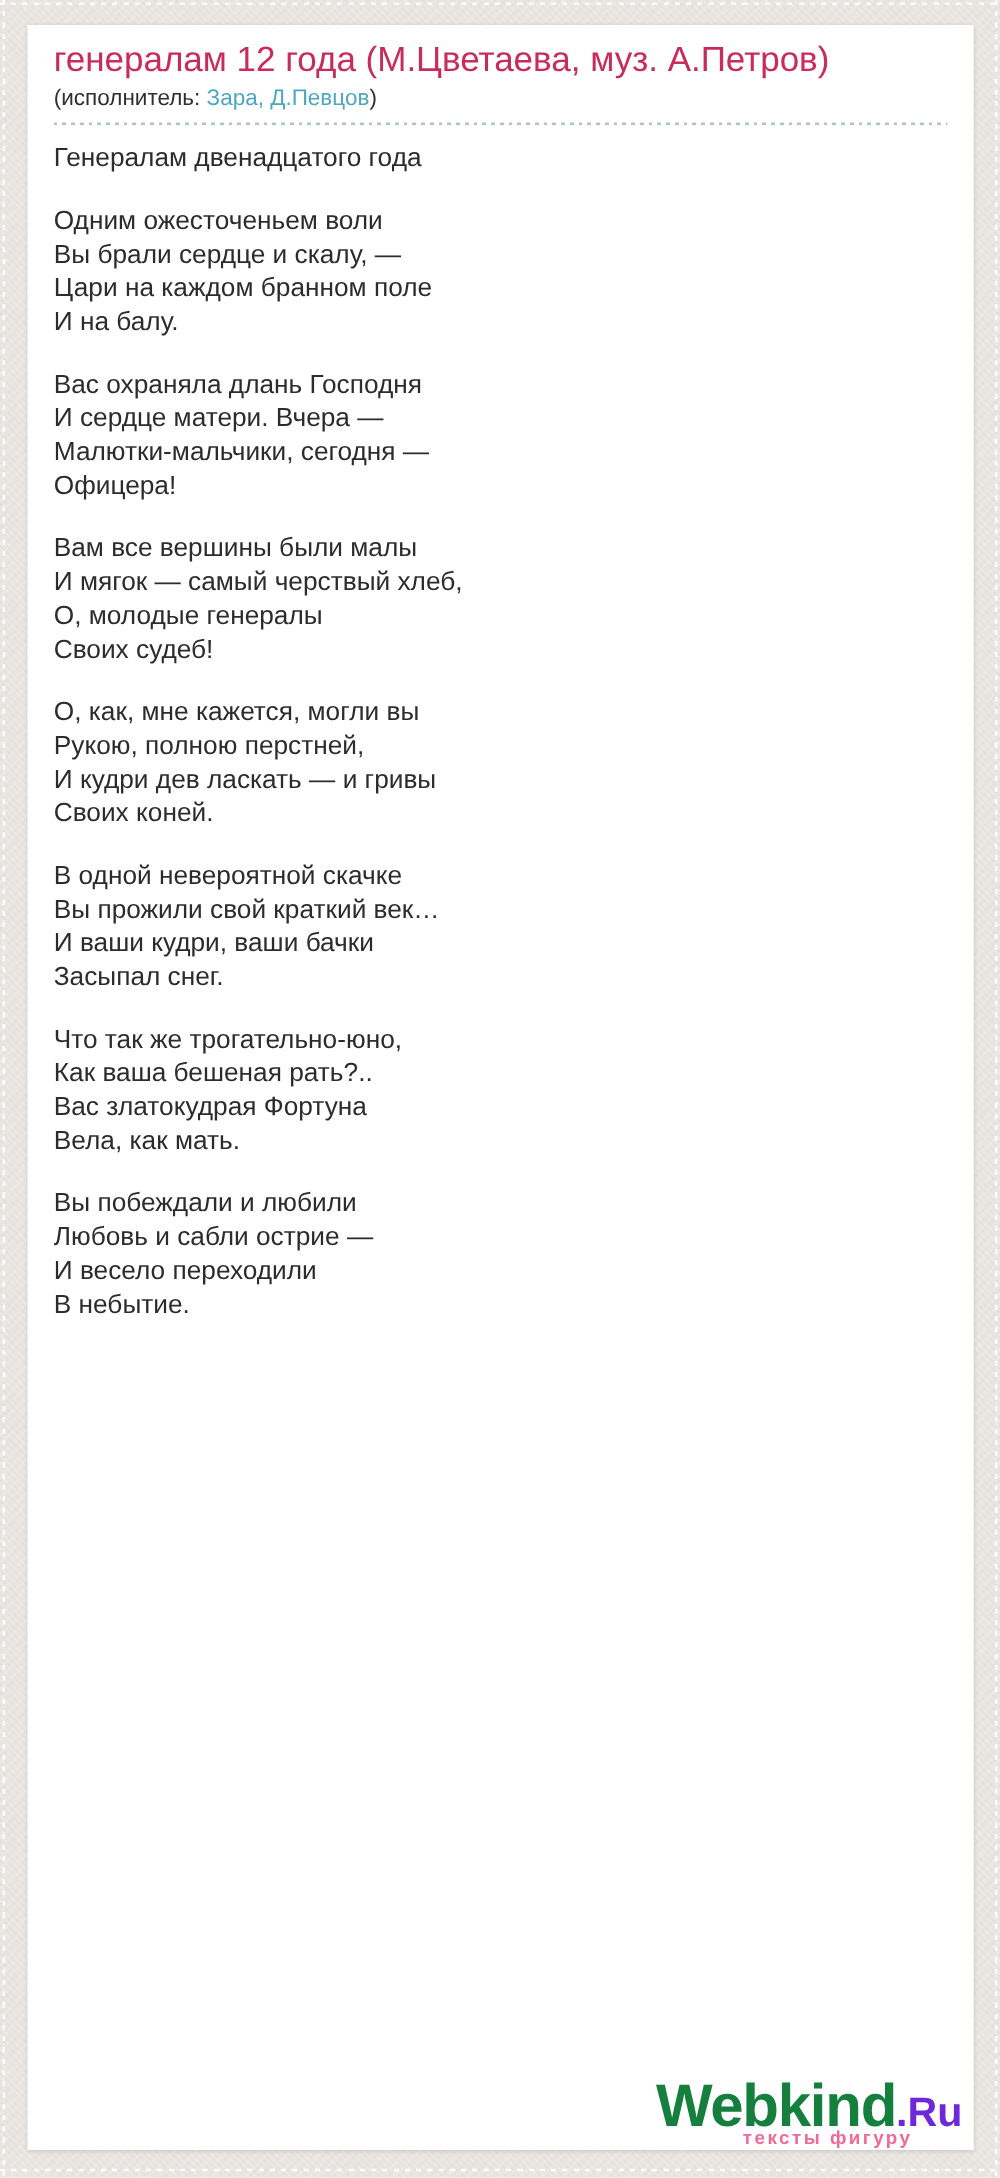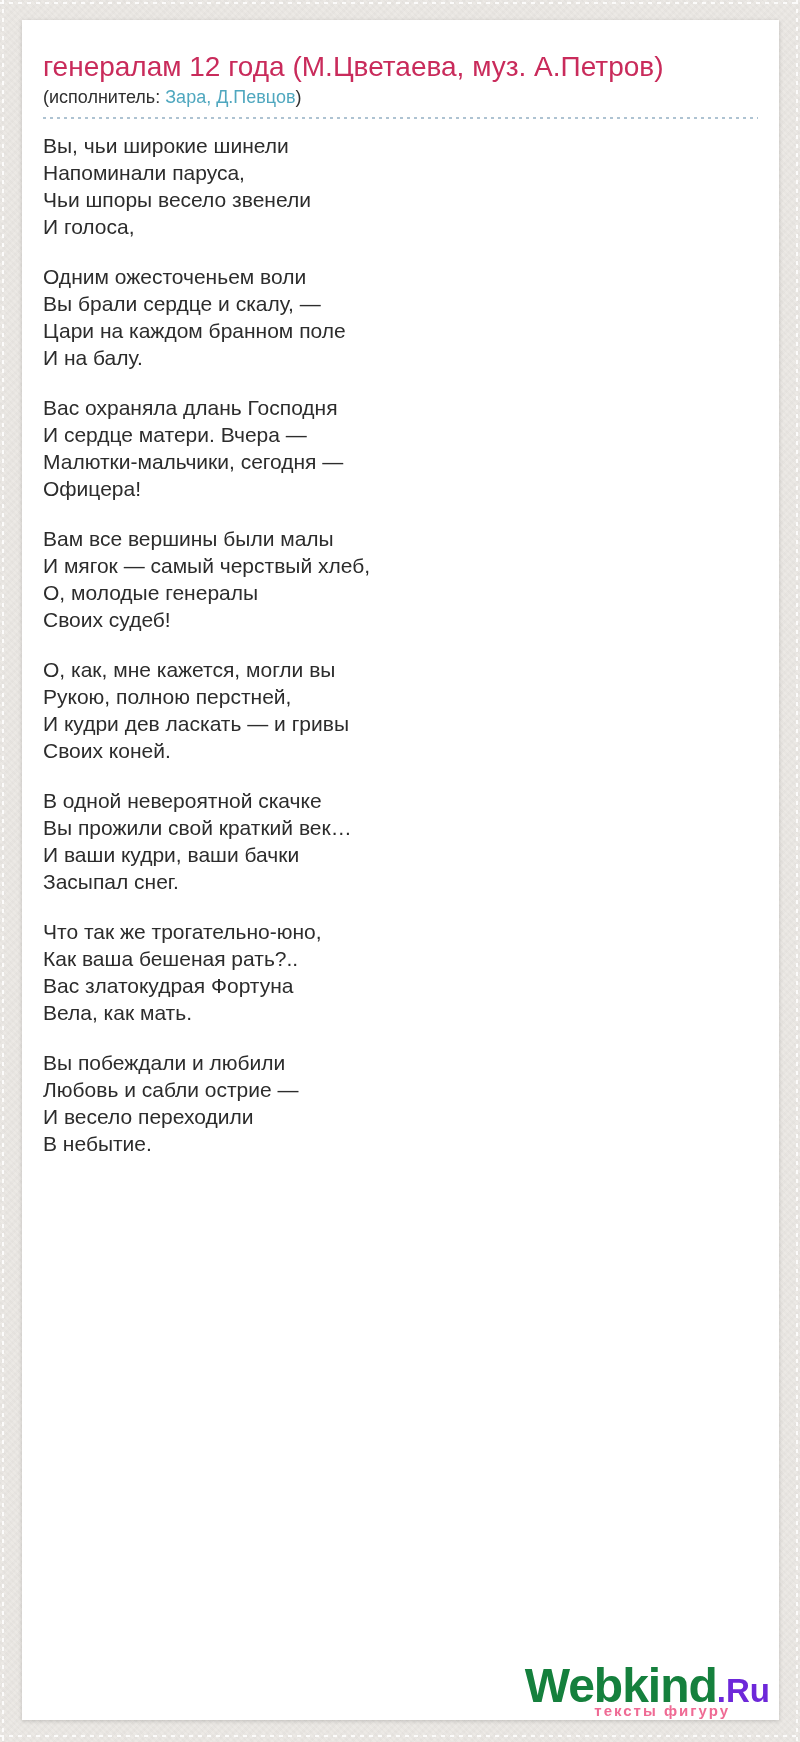--- a/index.html
+++ b/index.html
@@ -25,21 +25,21 @@
   .stitch-bottom { bottom:5px; }
   .stitch-left { left:2px; }
   .stitch-right { right:2px; }
 
   .card {
     position:absolute; z-index:2;
     left:22px; top:20px; width:757px; height:1700px;
     background:#ffffff;
     box-shadow:0 1px 4px rgba(0,0,0,.18);
     box-sizing:border-box;
-    padding:25px 21px 0 21px;
+    padding:6px 21px 0 21px;
   }
   .song-title {
     margin:6px 0 0 0;
     font-size:28px; font-weight:400;
     color:#c92b5b;
     letter-spacing:0;
   }
   .artist-line {
     margin-top:4px;
     font-size:18px; color:#2f2f2f;
@@ -81,24 +81,21 @@
   <div class="stitch stitch-v stitch-right"></div>
 
   <div class="card">
     <h1 class="song-title">генералам 12 года (М.Цветаева, муз. А.Петров)</h1>
 
     <div class="artist-line"><span>(исполнитель: </span><a class="artist-link">Зара, Д.Певцов</a><span>)</span></div>
 
     <div class="divider"></div>
 
     <div class="poem">
-        <p class="stanza">Вы, чьи широкие шинели
-Напоминали паруса,
-Чьи шпоры весело звенели
-И голоса,</p>
+        <p class="stanza">Генералам двенадцатого года</p>
         <p class="stanza">Одним ожесточеньем воли
 Вы брали сердце и скалу, —
 Цари на каждом бранном поле
 И на балу.</p>
         <p class="stanza">Вас охраняла длань Господня
 И сердце матери. Вчера —
 Малютки-мальчики, сегодня —
 Офицера!</p>
         <p class="stanza">Вам все вершины были малы
 И мягок — самый черствый хлеб,

